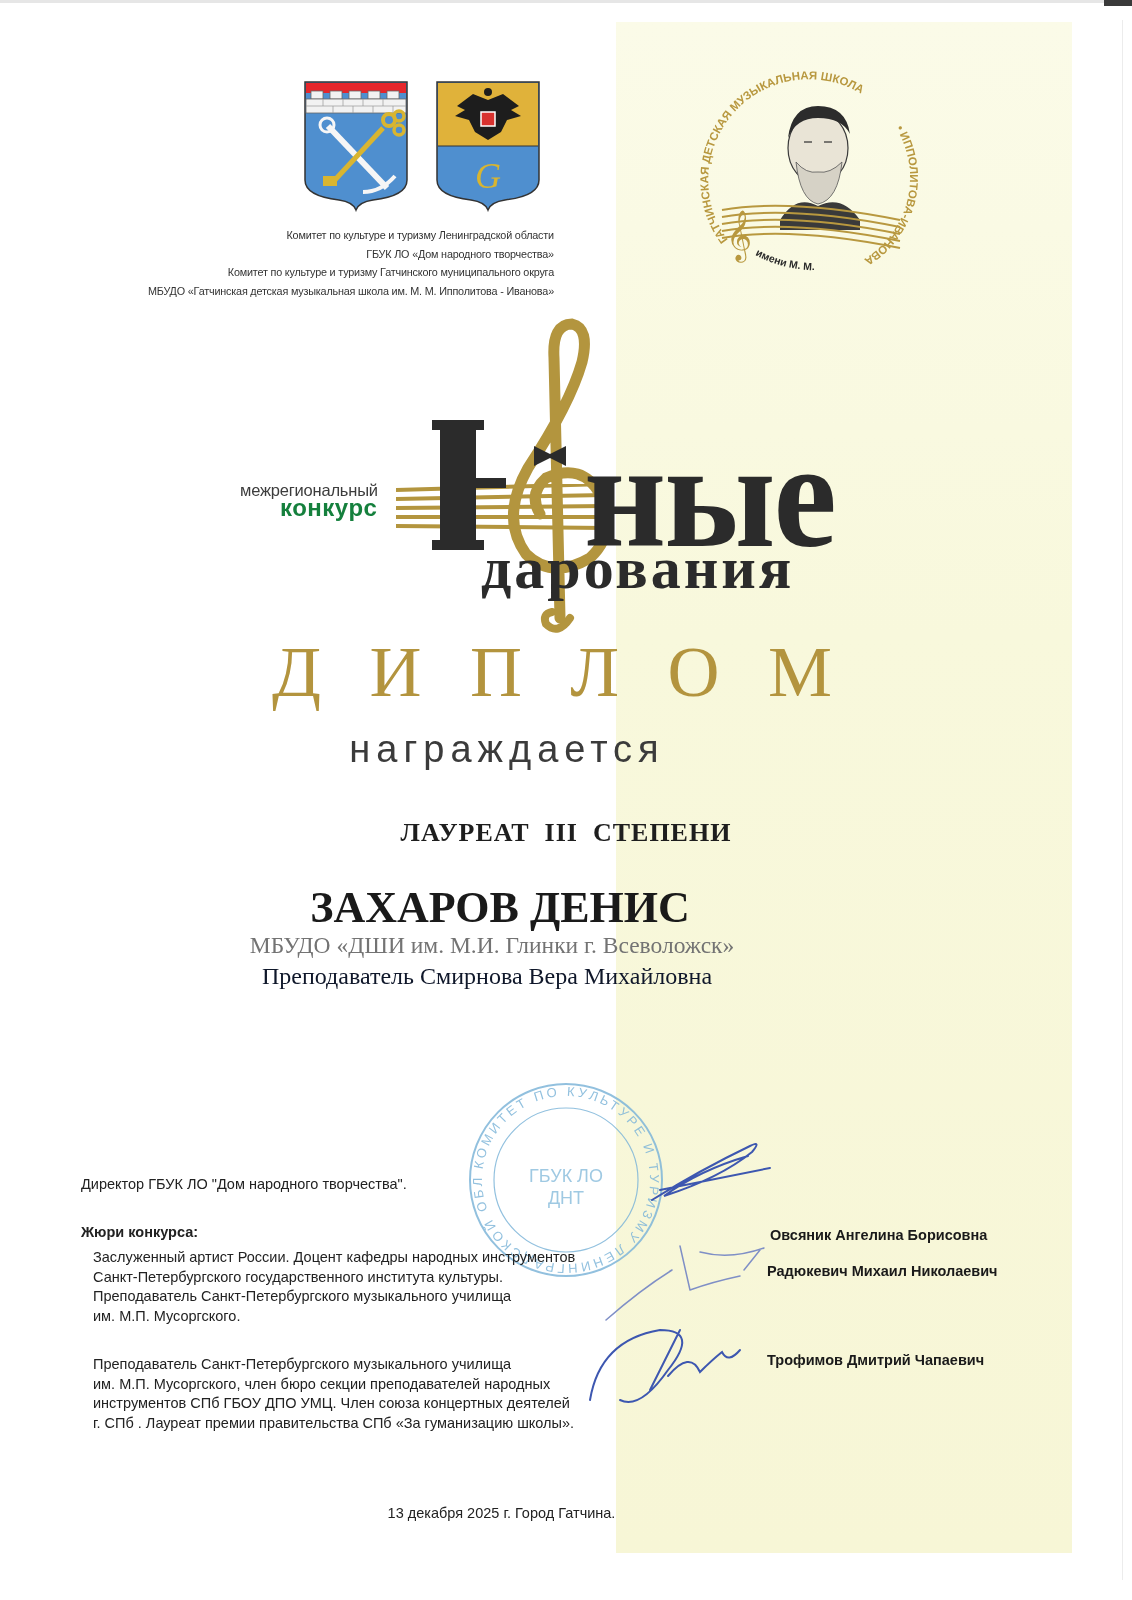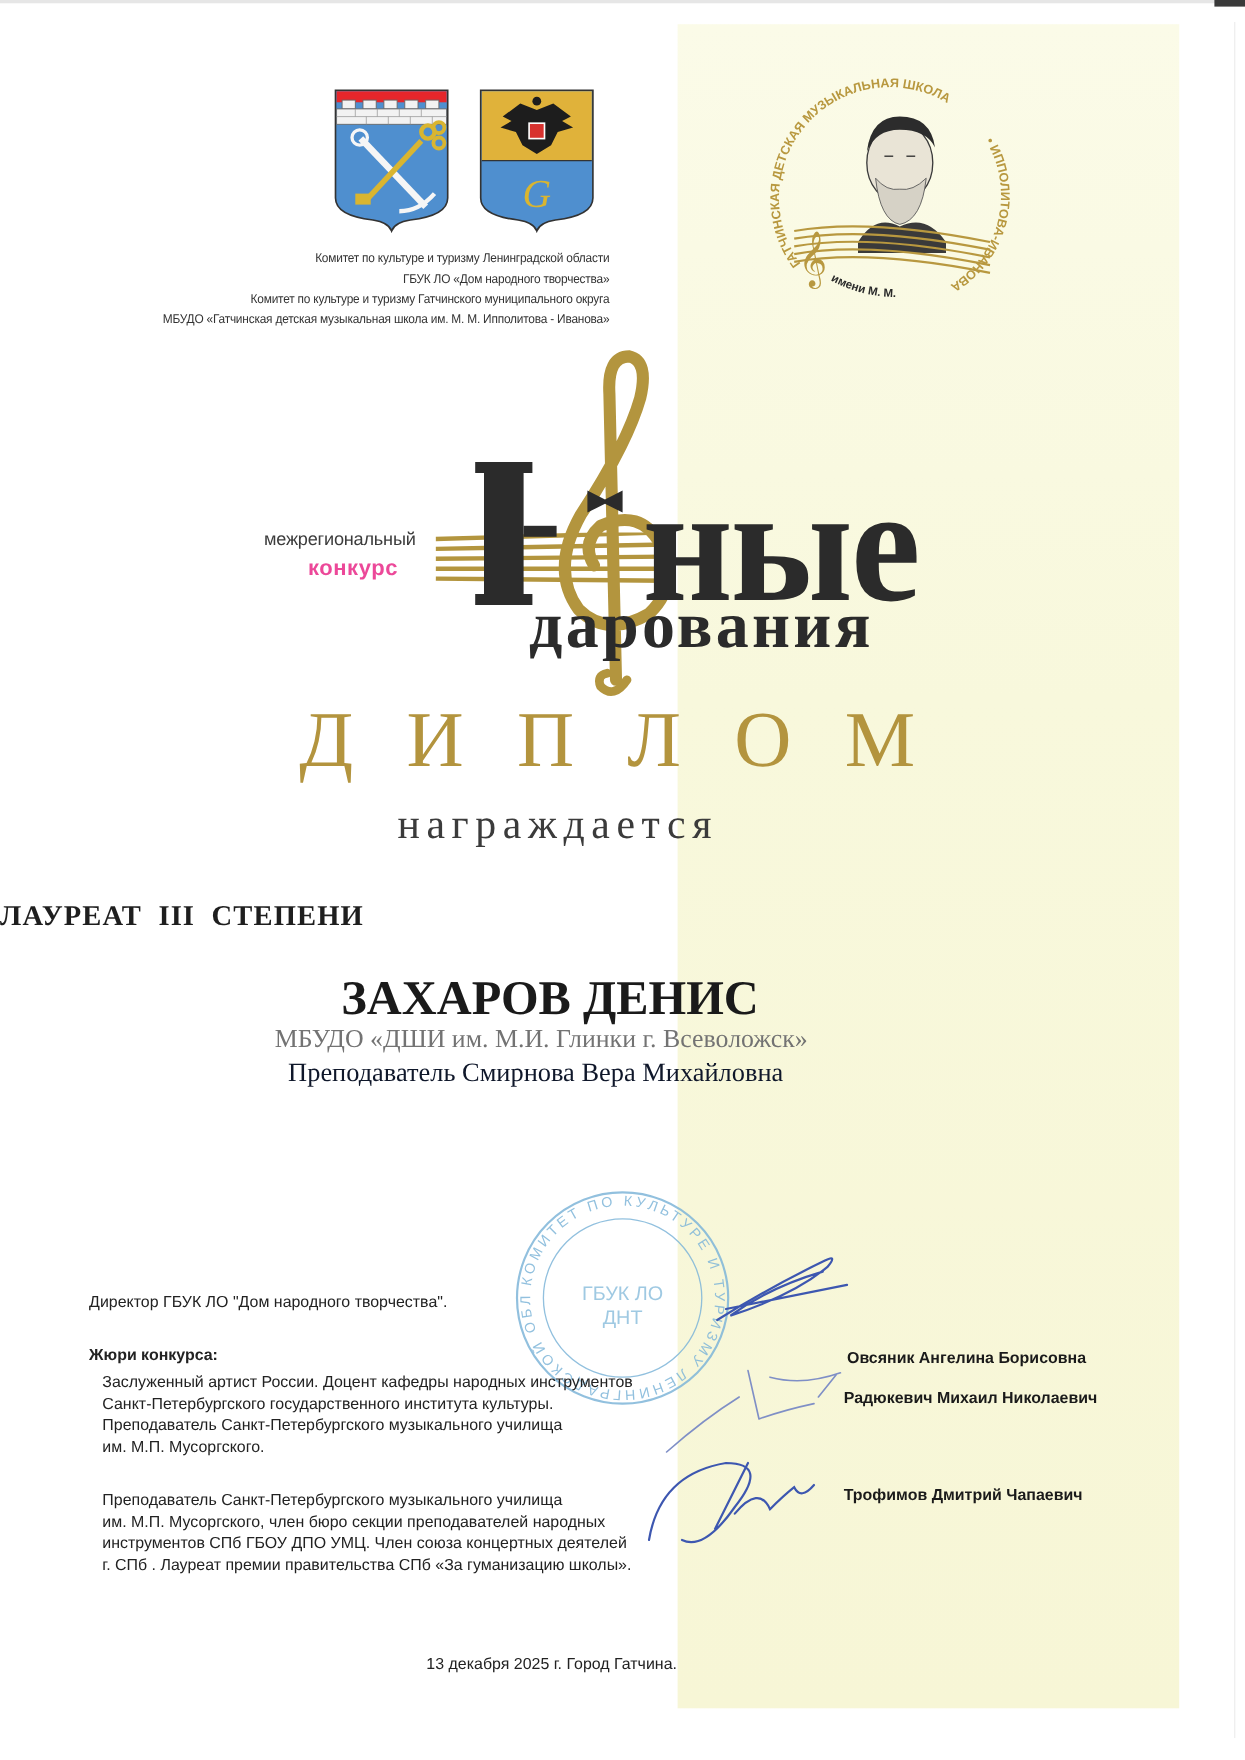--- a/index.html
+++ b/index.html
@@ -26,21 +26,21 @@
     position: absolute; right: 578px; top: 226px; text-align: right;
     font-family: "Liberation Sans", sans-serif; font-size: 11.5px; line-height: 18.5px;
     color: #333; letter-spacing: -0.2px; transform: scaleX(0.94); transform-origin: right top;
   }
 
   
   .school-logo { position: absolute; left: 700px; top: 70px; width: 230px; height: 210px; }
 
   
   .mezh { position: absolute; left: 240px; top: 481px; font-size: 16.5px; color: #3c3c3c; letter-spacing: -0.2px; }
-  .konk { position: absolute; left: 280px; top: 494px; font-size: 20px; font-weight: bold; color: #ec4899; letter-spacing: 0.5px; margin-top: 12px; }
+  .konk { position: absolute; left: 280px; top: 494px; font-size: 24px; font-weight: bold; color: #15803d; letter-spacing: 0.5px; }
   .staff-lines { position: absolute; left: 396px; top: 484px; }
   .yu-I { position: absolute; left: 440px; top: 420px; width: 36px; height: 130px; background: #2b2b2b; }
   .yu-I-top { position: absolute; left: 432px; top: 420px; width: 52px; height: 10px; background: #2b2b2b; }
   .yu-I-bot { position: absolute; left: 432px; top: 540px; width: 52px; height: 10px; background: #2b2b2b; }
   .nye {
     position: absolute; left: 584px; top: 420px;
     font-family: "Liberation Serif", serif; font-weight: bold; font-size: 150px; line-height: 1;
     color: #2b2b2b; letter-spacing: -2px; transform: scaleX(0.95); transform-origin: left top;
   }
   .darovaniya {
@@ -50,25 +50,25 @@
   }
   .clef { position: absolute; left: 490px; top: 318px; }
 
   .diplom {
     position: absolute; left: 272px; top: 636px; width: 560px;
     font-family: "Liberation Serif", serif; font-size: 72px; line-height: 1;
     color: #b3943e; display: flex; justify-content: space-between;
   }
   .nagrazh {
     position: absolute; left: 0; width: 1004px; top: 728px; text-align: center;
-    font-family: Liberation Serif, serif; font-size: 38px; letter-spacing: 6px;
+    font-family: Liberation Sans, sans-serif; font-size: 38px; letter-spacing: 6px;
     color: #3b3b3b; padding-left: 10px; box-sizing: border-box;
   }
   .laureat {
-    position: absolute; left: 0; width: 1132px; top: 818px; 
+    position: absolute; left: 0; width: 1132px; top: 818px; text-align: center;
     font-family: "Liberation Serif", serif; font-size: 26px; font-weight: bold; letter-spacing: 1px;
     color: #1e1e1e;
   }
   .name {
     position: absolute; left: 0; width: 1000px; top: 882px; text-align: center;
     font-family: "Liberation Serif", serif; font-size: 44px; font-weight: bold; color: #1a1a1a;
   }
   .school {
     position: absolute; left: 0; width: 984px; top: 932px; text-align: center;
     font-family: "Liberation Serif", serif; font-size: 23.5px; color: #737373;

